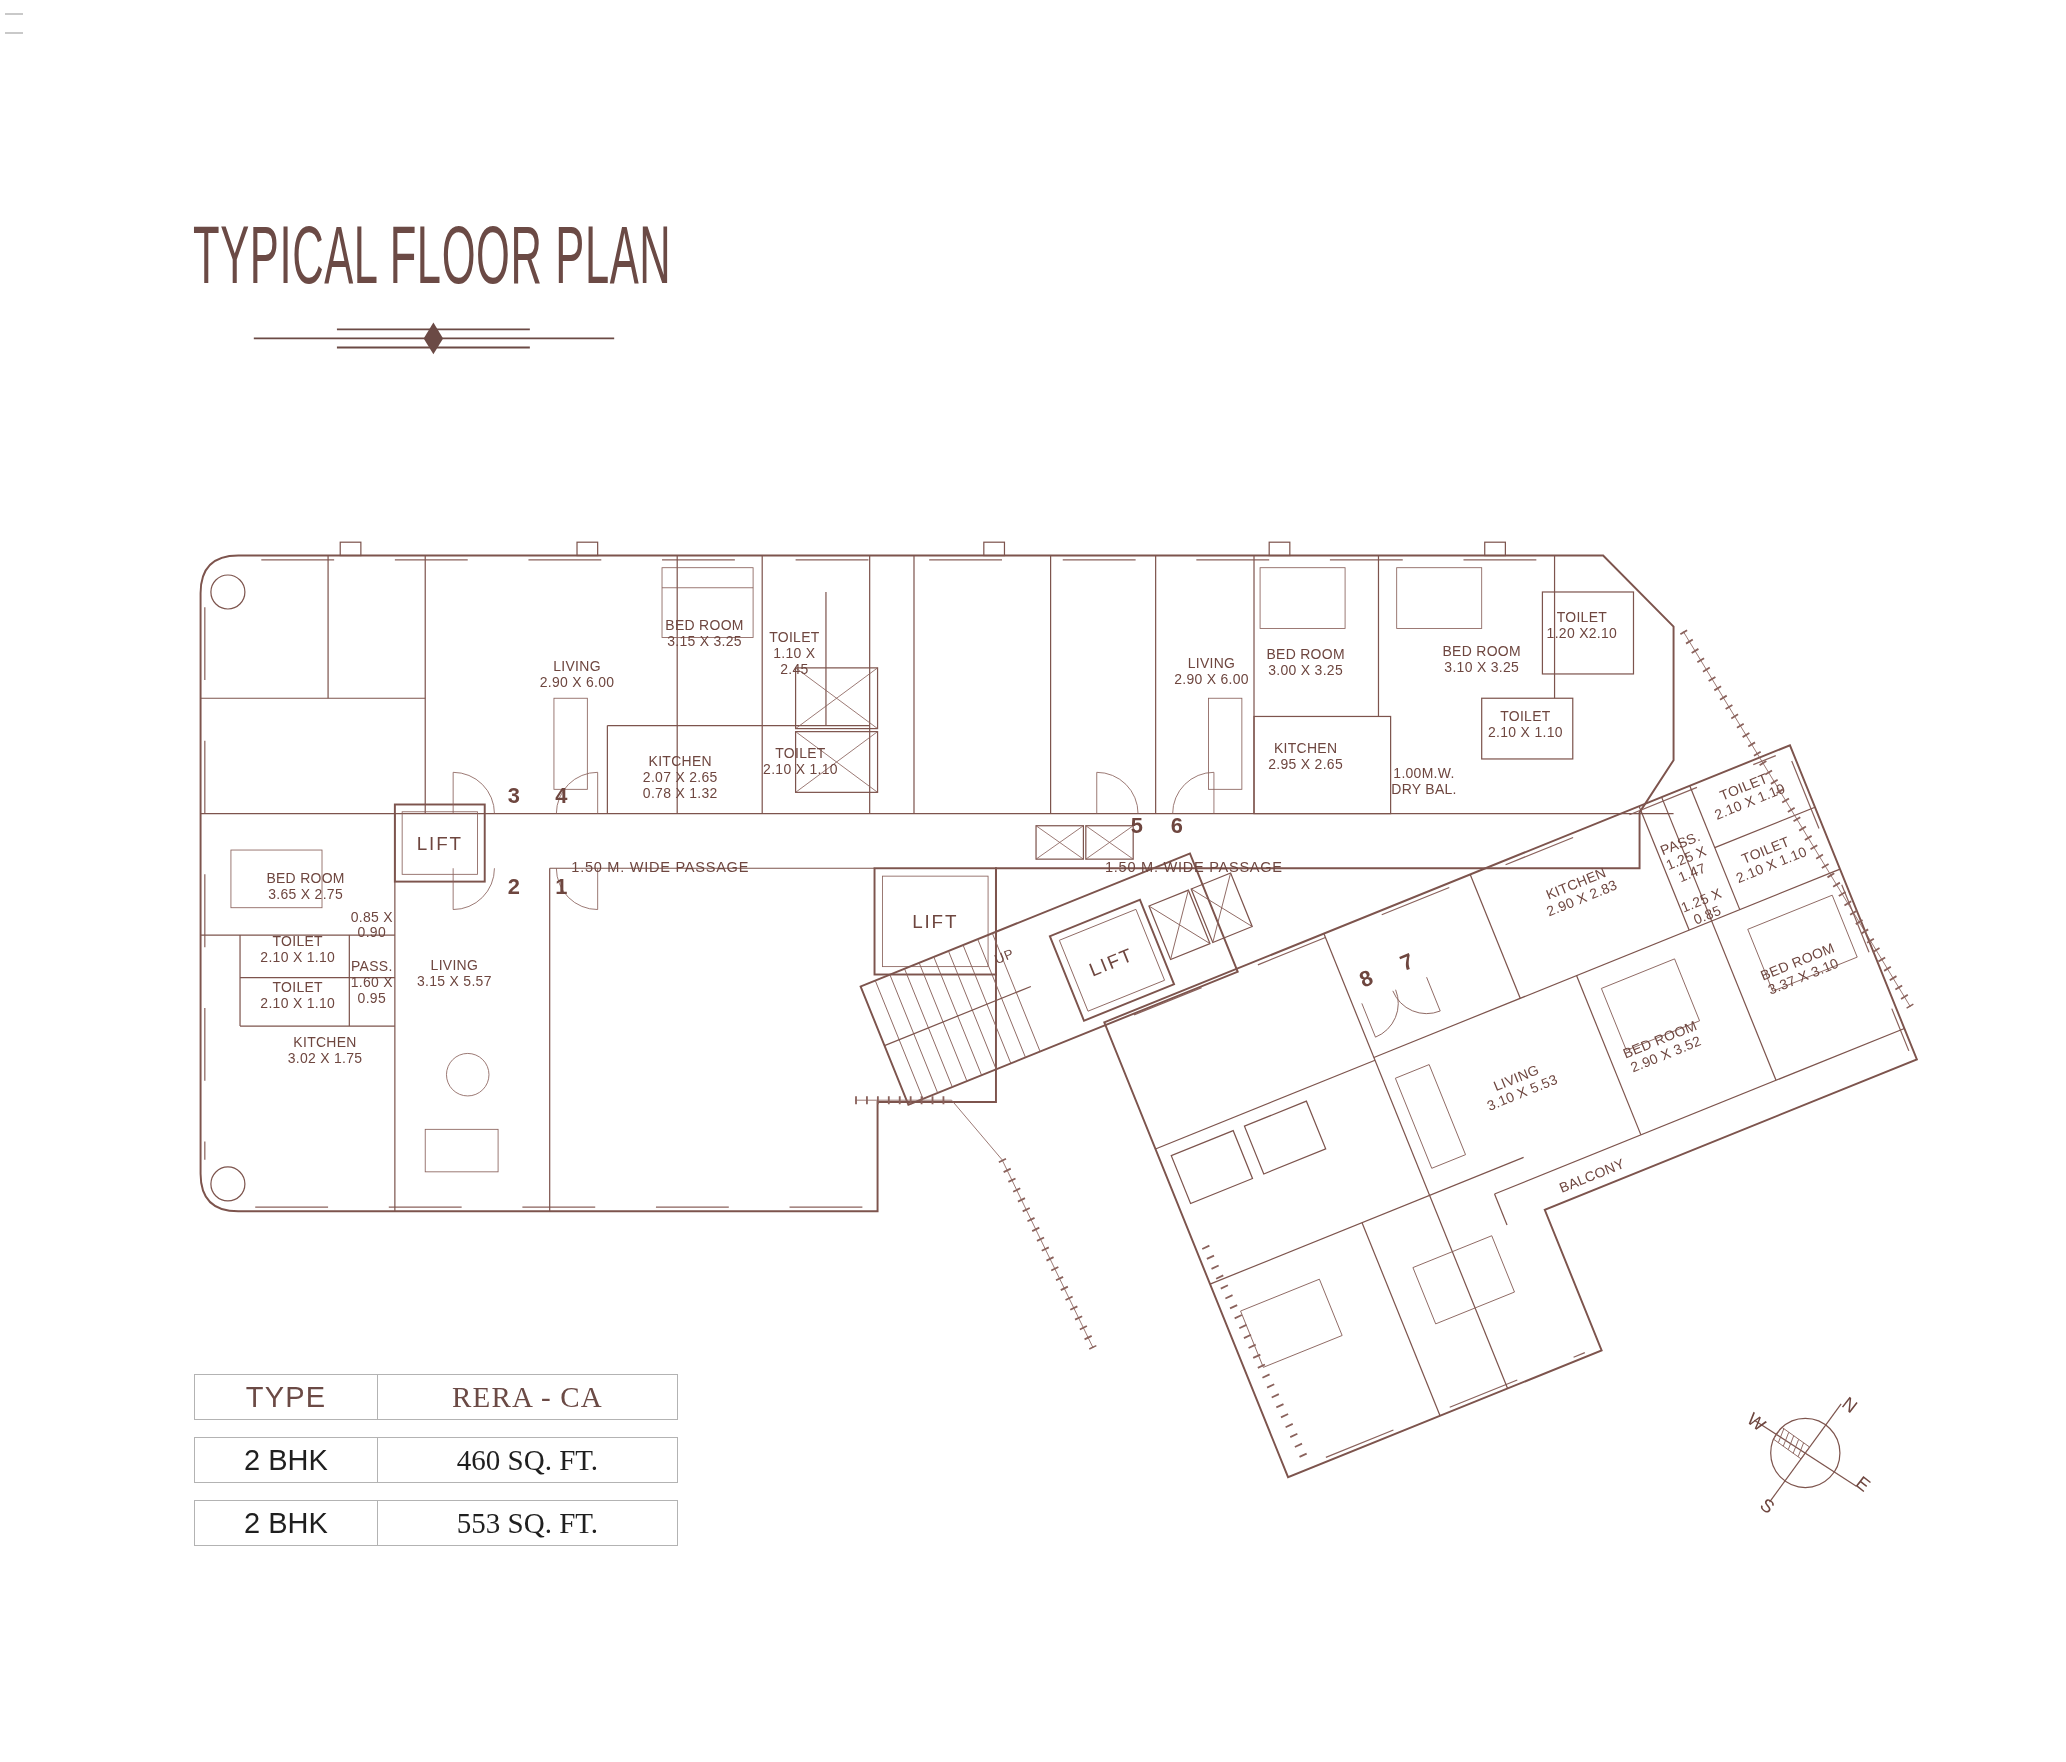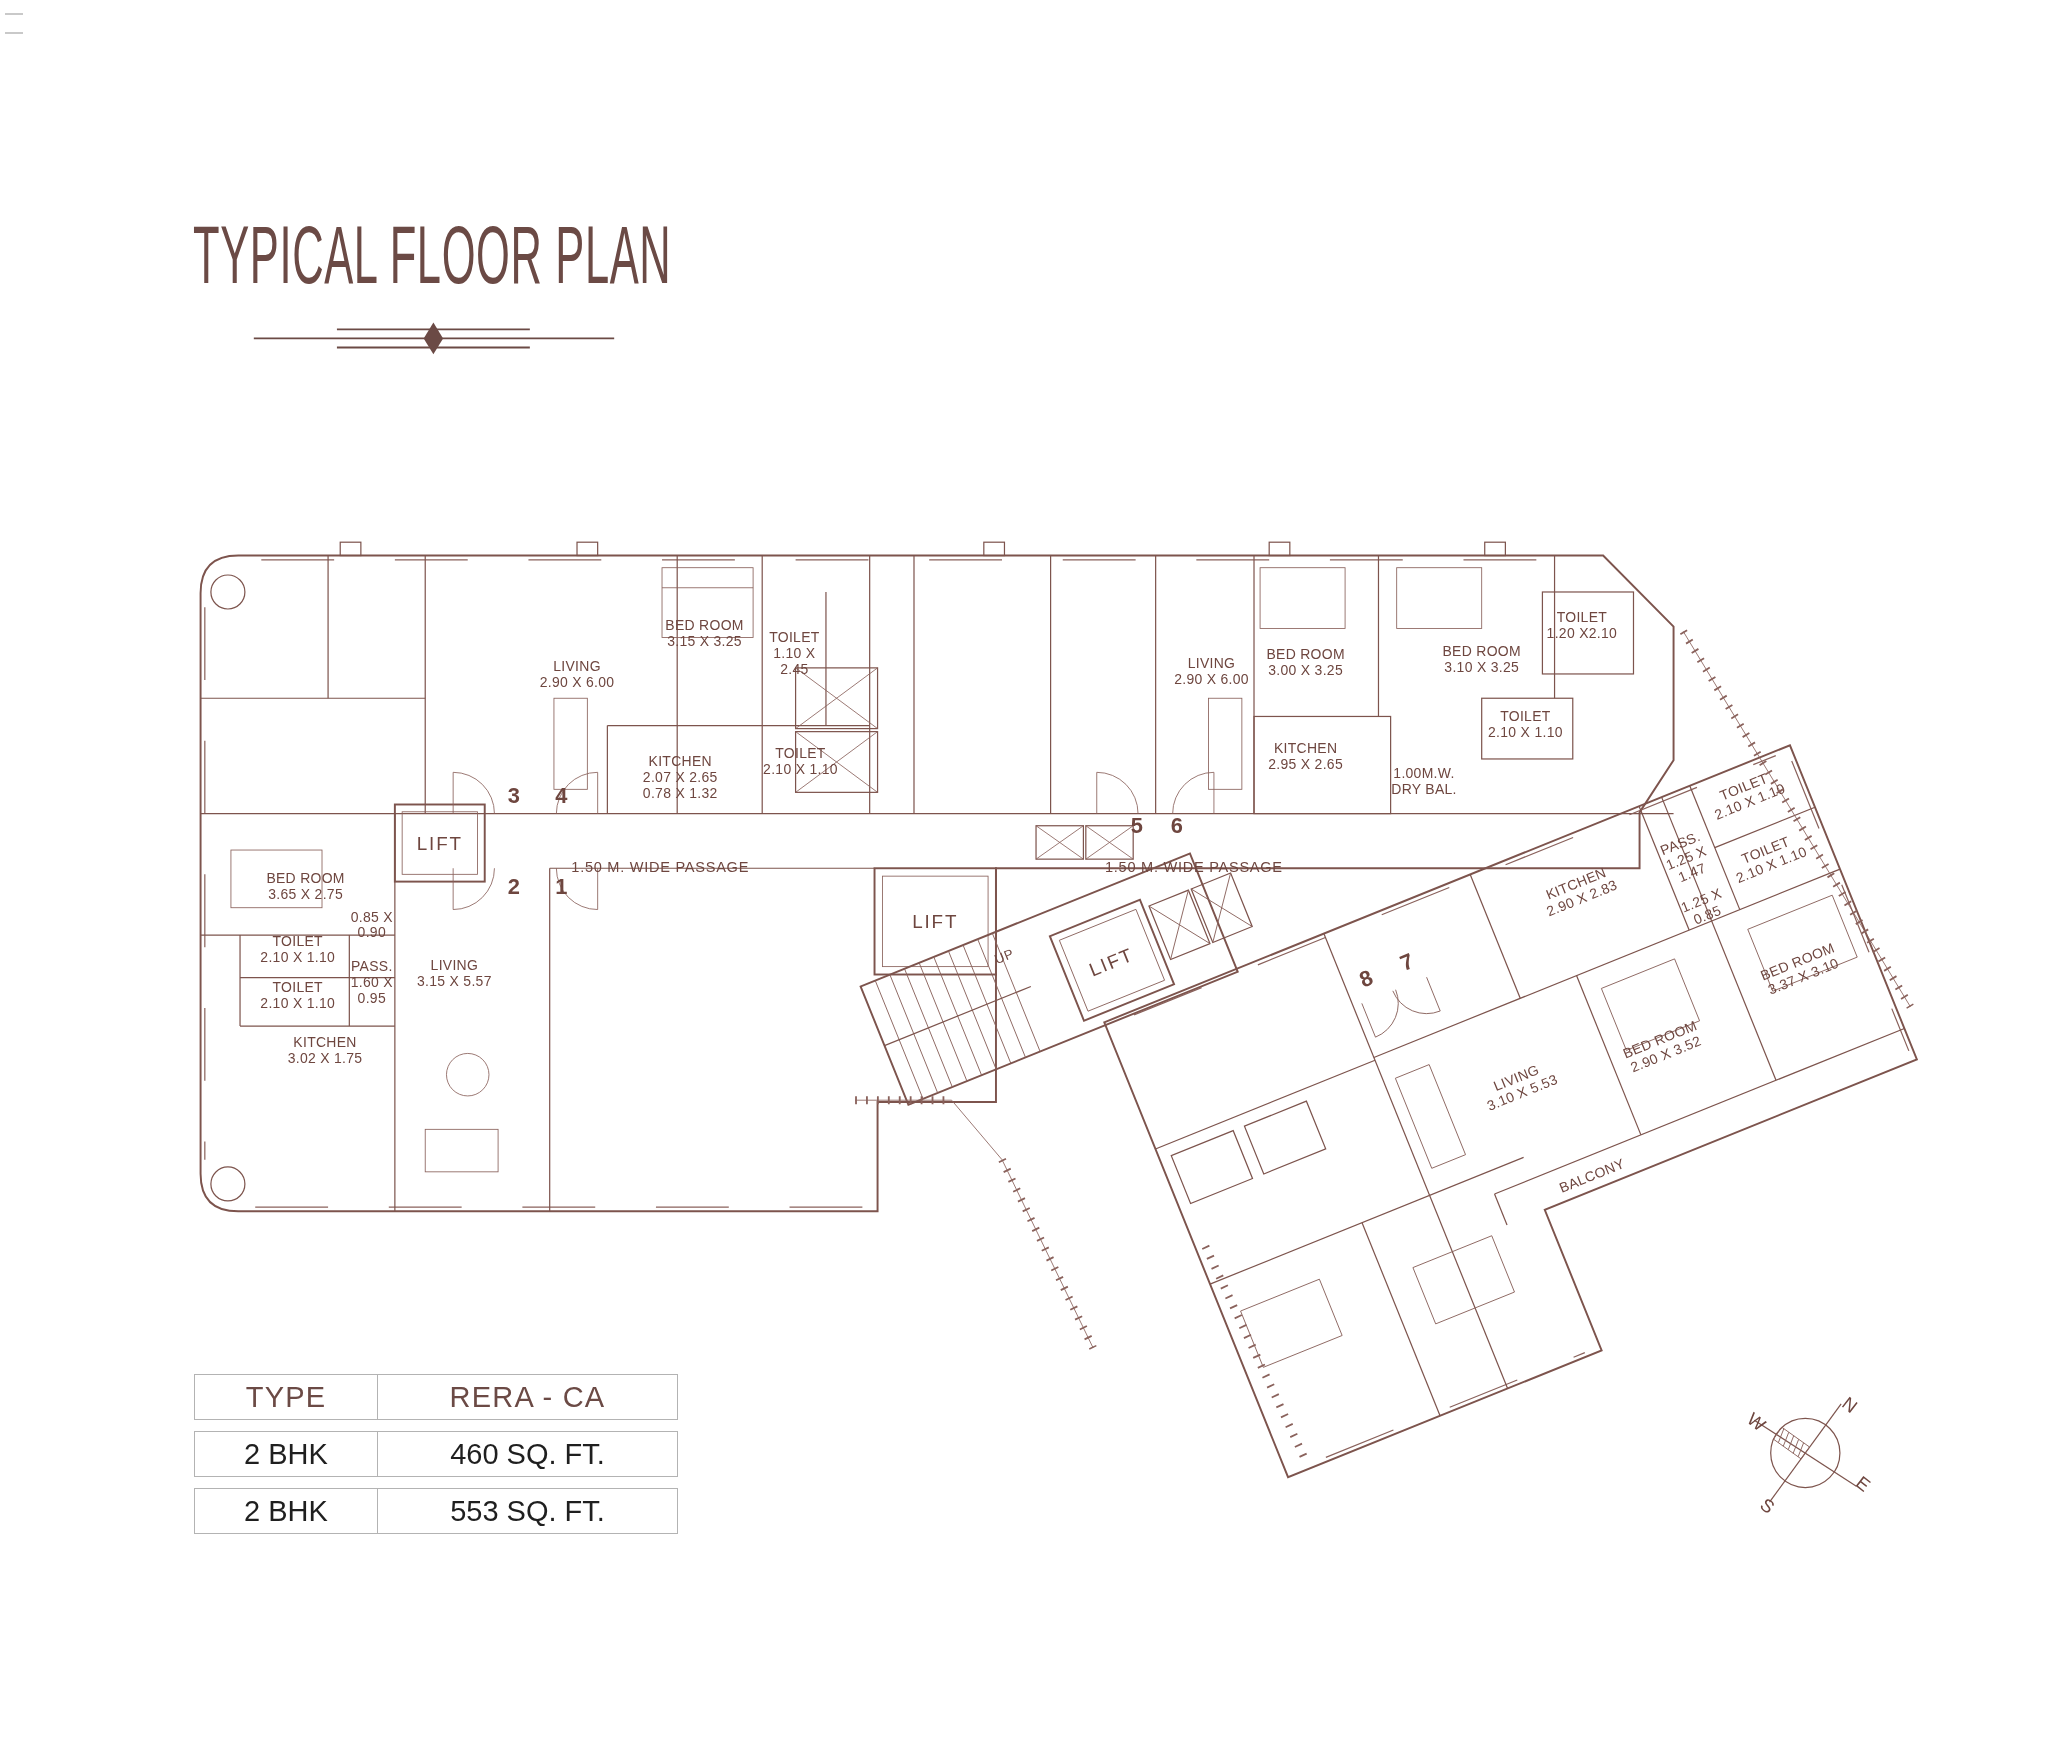--- a/index.html
+++ b/index.html
@@ -18,25 +18,25 @@
   .tick{stroke:#8a625c;stroke-width:13;fill:none;stroke-dasharray:3 15;}
   .lbl{fill:#6e463f;text-anchor:middle;font-size:23px;letter-spacing:.5px;}
   .lift{font-size:31px;letter-spacing:3px;}
   .passage{font-size:24px;letter-spacing:1.2px;}
   .up{font-size:22px;letter-spacing:1px;}
   .unit{fill:#6e463f;text-anchor:middle;font-size:36px;font-weight:700;}
   .compassL{fill:#6e463f;text-anchor:middle;font-size:30px;}
   
   #rera{position:absolute;left:194px;top:1374px;width:484px;
         font-size:29px;color:#1f1f1f;}
-  #rera .trow{display:flex;border:1.8px solid #b3b3b3;margin-bottom:11px;height:44px;
+  #rera .trow{display:flex;border:1.8px solid #b3b3b3;margin-bottom:17px;height:44px;
               align-items:center;background:#fff;}
   #rera .c1{width:182px;text-align:center;border-right:1.8px solid #b3b3b3;
             height:100%;display:flex;align-items:center;justify-content:center;}
-  #rera .c2{flex:1;height:100%;display:flex;align-items:center;justify-content:center;}
+  #rera .c2{flex:1;height:100%;display:flex;align-items:center;justify-content:center;font-family:Liberation Serif, serif;}
   #rera .head{color:#6b4a45;font-weight:500;letter-spacing:1.2px;}
   .regmark{position:absolute;background:#c9c9c9;}
 </style>
 </head>
 <body>
 
 <div id="page">
 
   <div class="regmark" style="left:4.9px;top:13.4px;width:18px;height:1.8px;"></div>
   <div class="regmark" style="left:4.9px;top:32px;width:18px;height:1.8px;"></div>

